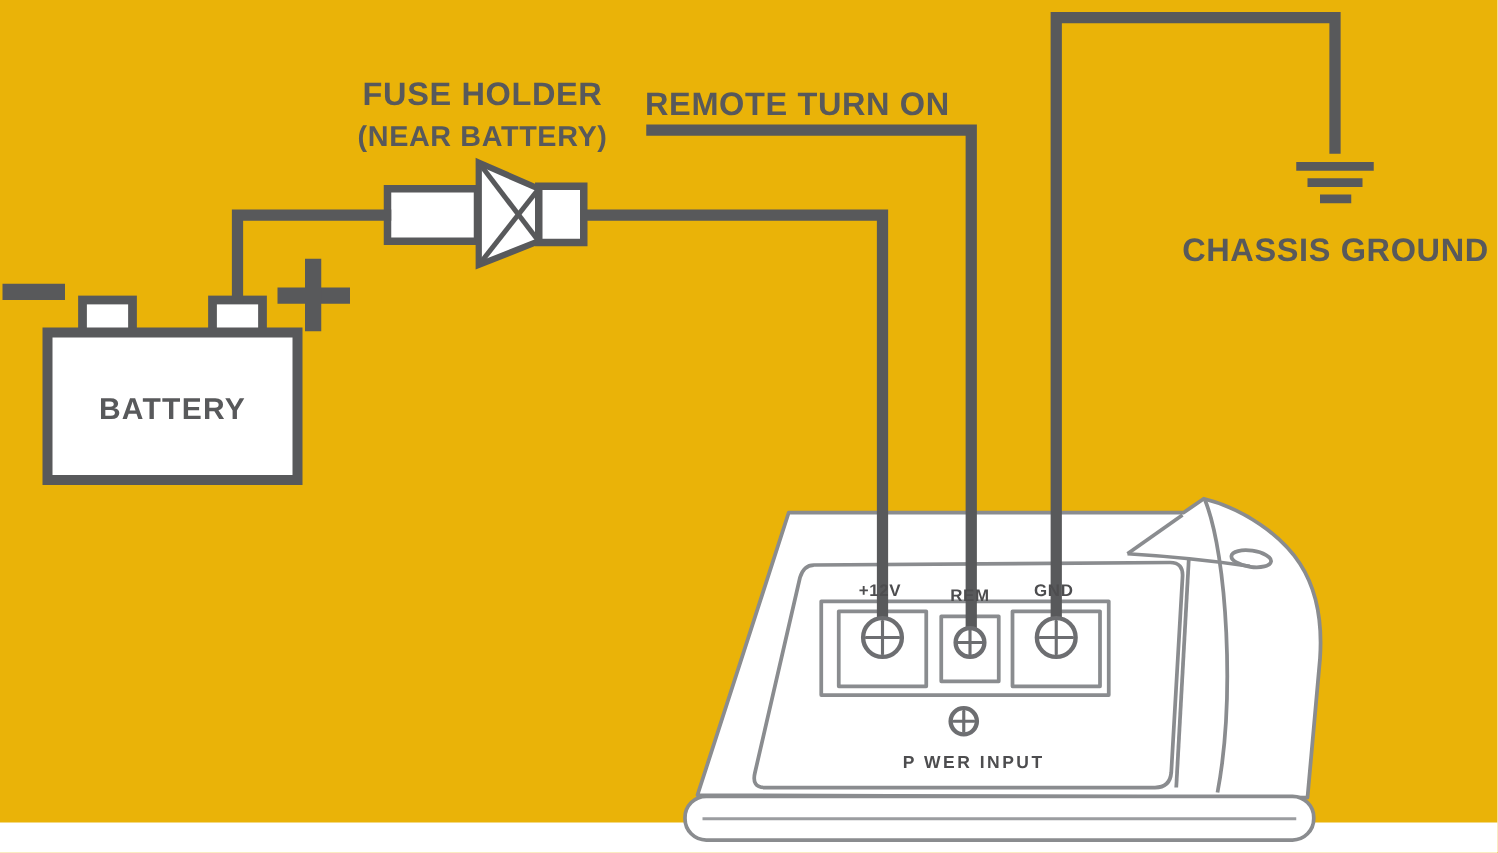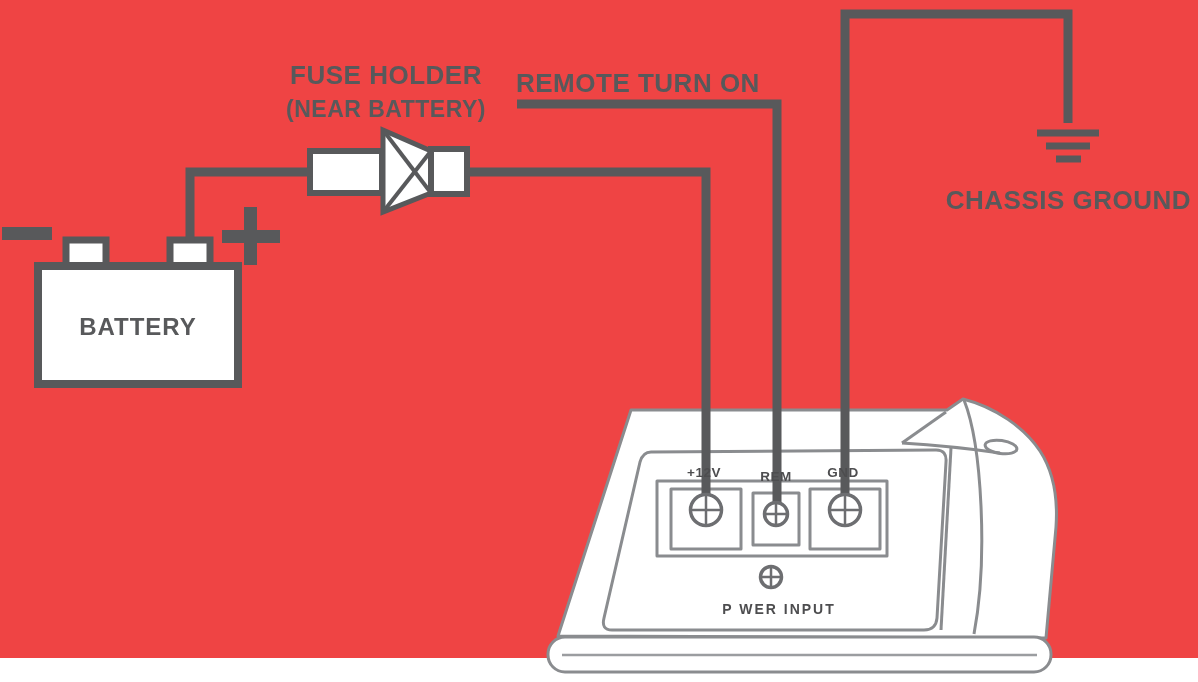--- a/index.html
+++ b/index.html
@@ -4,21 +4,21 @@
 <style>
   html, body {
     margin: 0;
     padding: 0;
     background: #ffffff;
     width: 1198px;
     height: 682px;
     overflow: hidden;
     font-family: "Liberation Sans", sans-serif;
   }
-  .stage { position: relative; width: 1198px; height: 658px; background: #ef4444; }
+  .stage { position: relative; width: 1198px; height: 658px; background: #eab308; }
   svg { display: block; }
 
   
   .wire   { fill: none; stroke: #58595b; stroke-width: 9; stroke-linecap: butt; stroke-linejoin: miter; }
   .gnd    { fill: none; stroke: #58595b; stroke-width: 7; stroke-linecap: butt; }
   .dark   { fill: #ffffff; stroke: #58595b; }
   .solid  { fill: #58595b; stroke: none; }
 
   
   .amp     { fill: #ffffff; stroke: #8a8c8f; stroke-width: 3; stroke-linejoin: round; }

